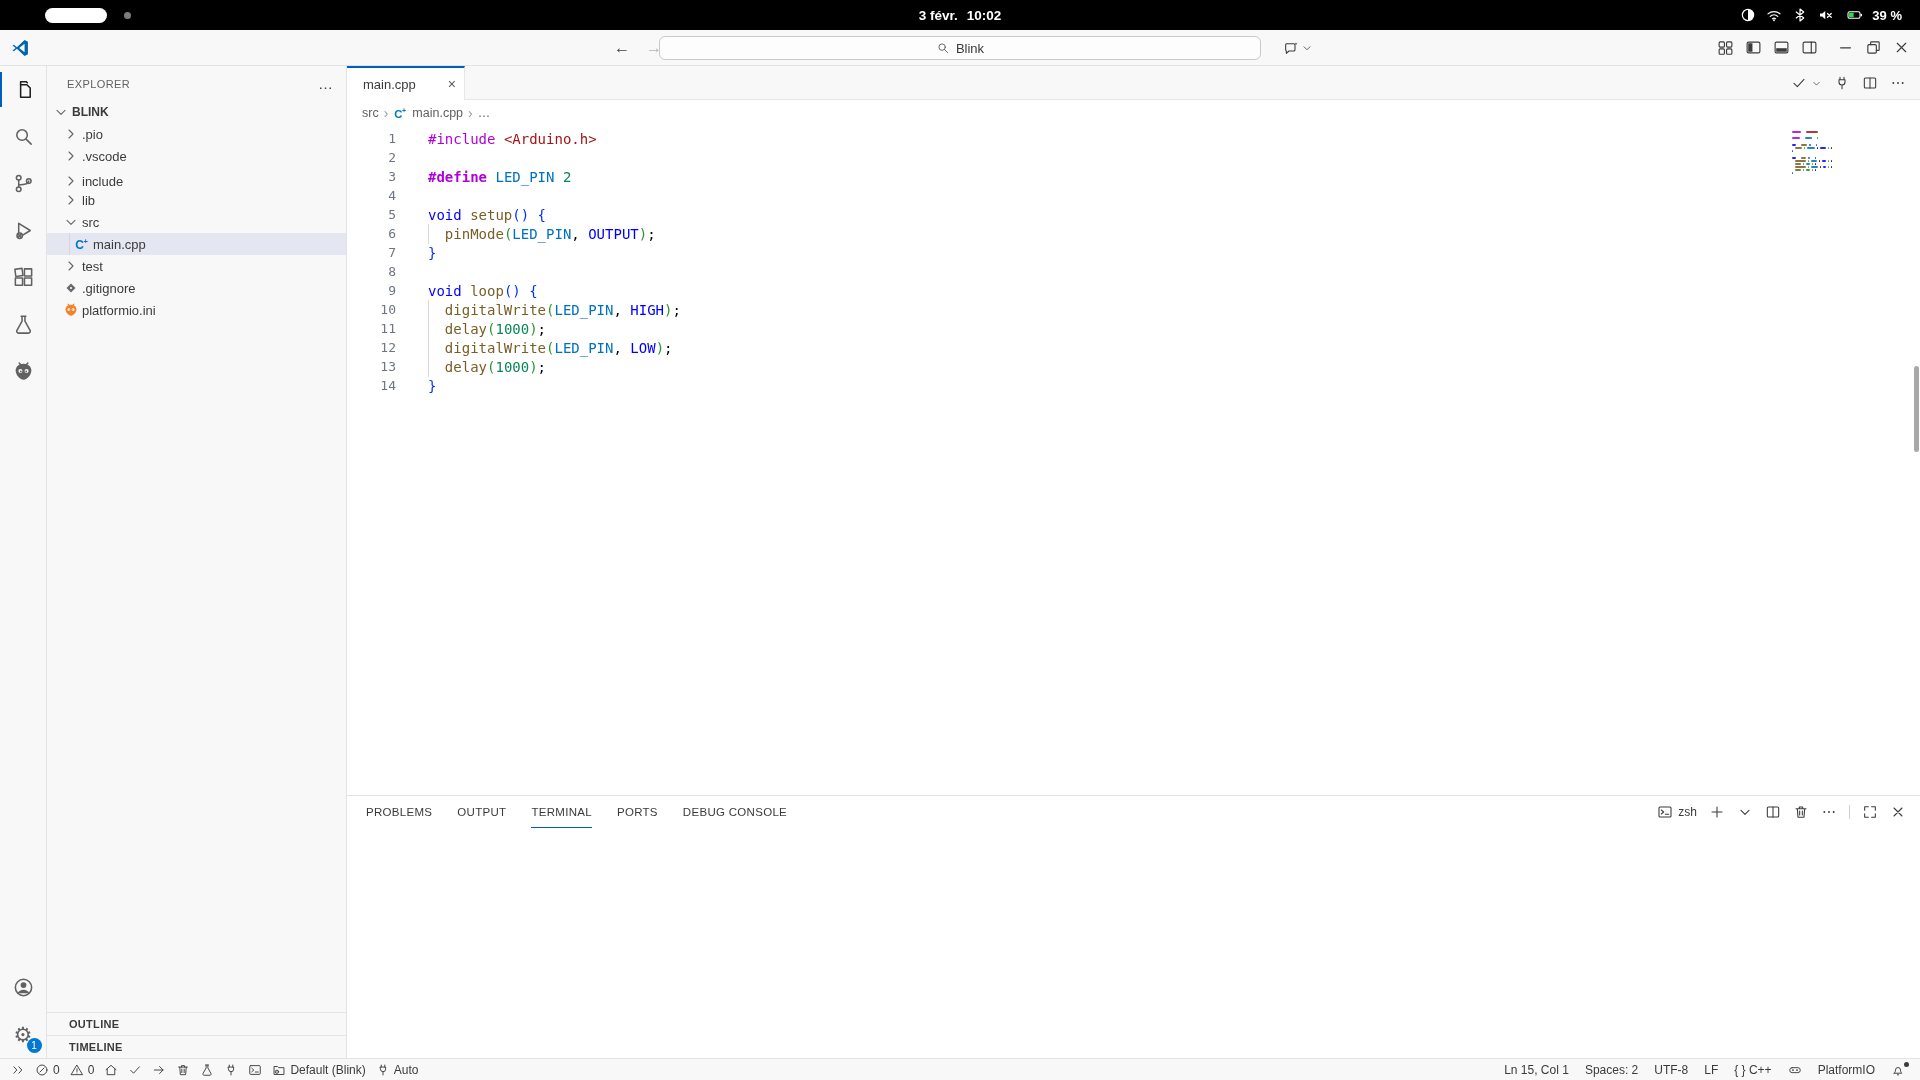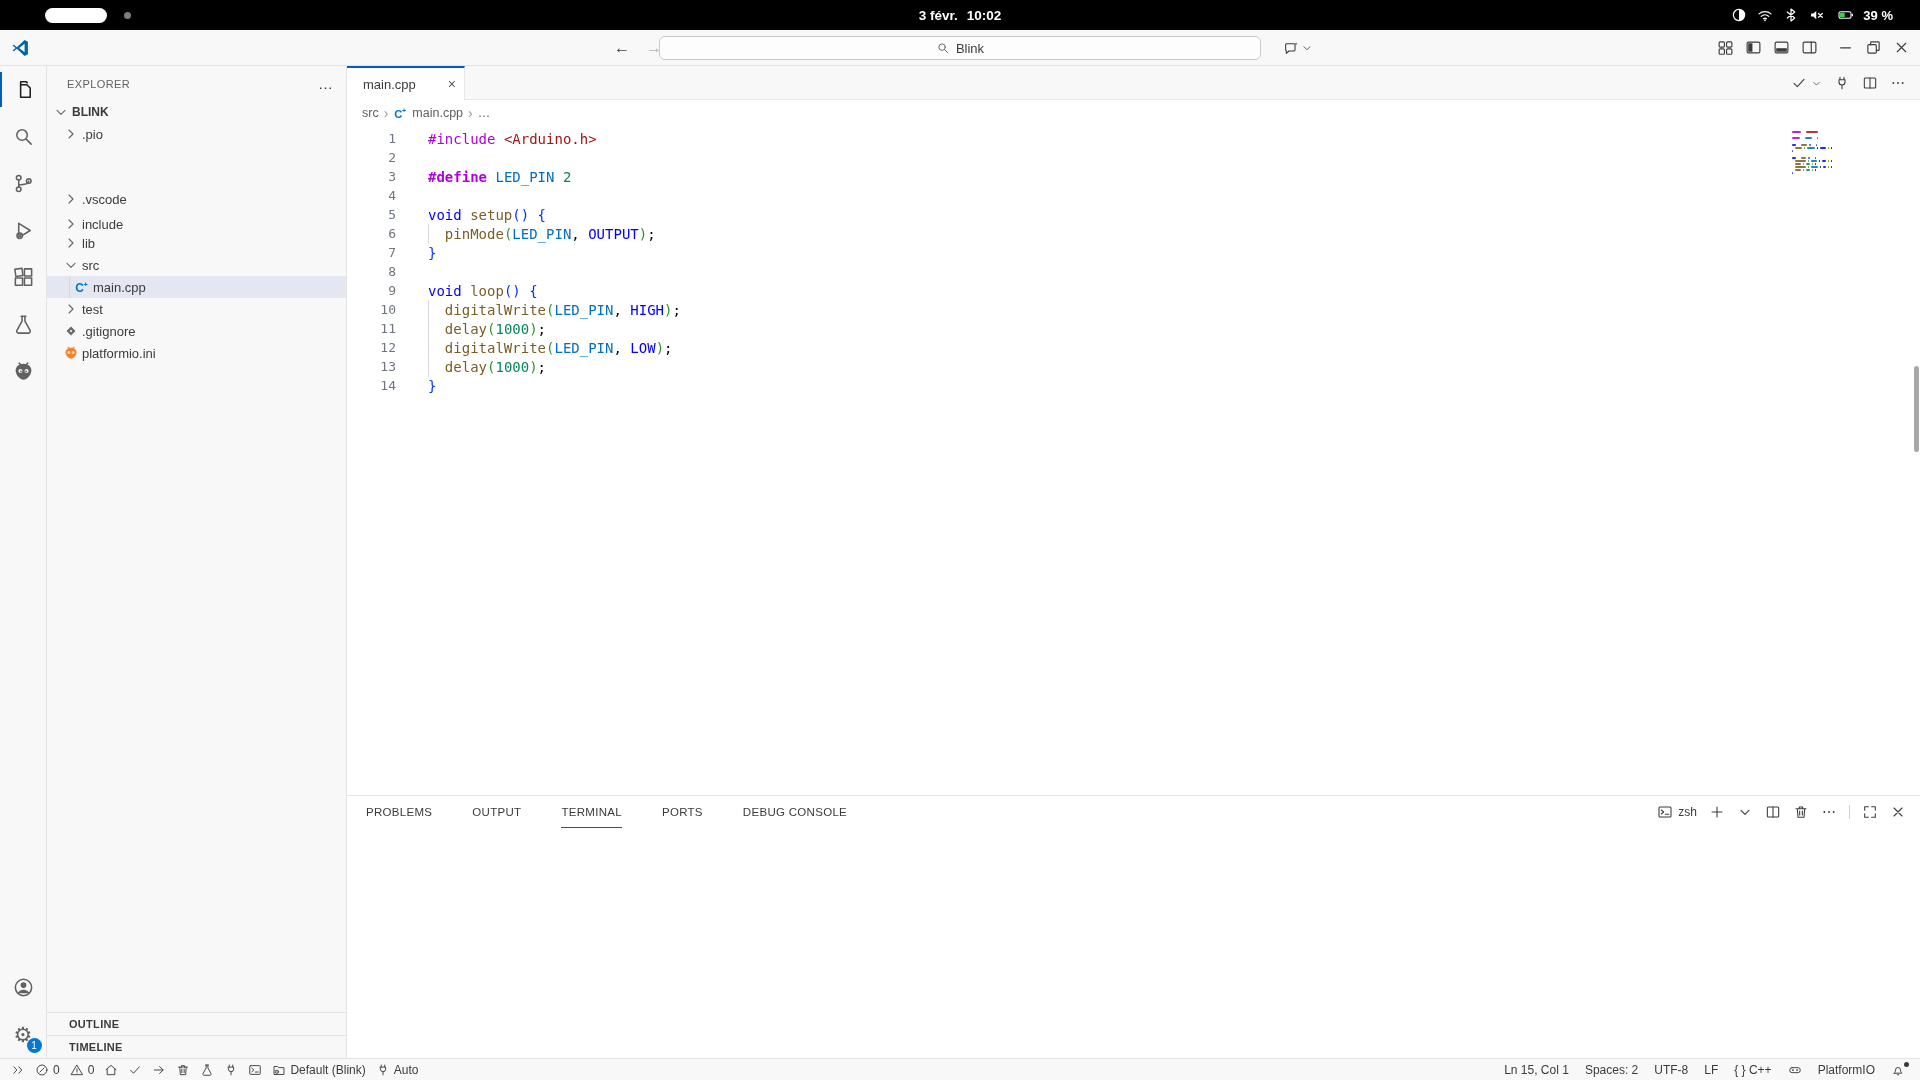--- a/index.html
+++ b/index.html
@@ -6,21 +6,21 @@
   html,body { width:1920px; height:1080px; overflow:hidden; background:#fff;
     font-family:"Liberation Sans", sans-serif; -webkit-font-smoothing:antialiased; }
   .ico { display:inline-flex; align-items:center; justify-content:center; width:16px; height:16px; flex:none; }
   .ico svg { width:100%; height:100%; }
 
   
   .macbar { height:30px; background:#000; color:#fff; display:flex; align-items:center; position:relative; }
   .mac-pill { position:absolute; left:45px; top:8px; width:62px; height:15px; background:#fff; border-radius:8px; }
   .mac-dot { position:absolute; left:124px; top:12px; width:7px; height:7px; background:#7d7d7d; border-radius:50%; }
   .mac-clock { position:absolute; left:50%; transform:translateX(-50%); font-weight:bold; font-size:13.5px; display:flex; gap:9px; }
-  .mac-right { position:absolute; right:27px; display:flex; align-items:center; gap:8px; font-size:13px; font-weight:bold; }
+  .mac-right { position:absolute; right:18px; display:flex; align-items:center; gap:8px; font-size:13px; font-weight:bold; }
   .mac-right .ico { width:18px; height:18px; }
   .mac-batt { display:flex; align-items:center; gap:5px; }
   .mac-batt .ico { width:24px; height:16px; }
 
   
   .titlebar { height:36px; background:#f8f8f8; border-bottom:1px solid #e3e3e3; display:flex; align-items:center; position:relative; }
   .vslogo { width:20px; height:20px; margin:0 12px 0 10px; }
   .menus { display:flex; gap:4px; font-size:13px; color:#3b3b3b; }
   .menus > div { padding:4px 8px; border-radius:5px; cursor:default; }
   .nav-arrows { position:absolute; left:614px; display:flex; gap:16px; font-size:16px; color:#3b3b3b; }
@@ -86,21 +86,21 @@
   .cline .iguide { position:absolute; left:0; top:-2px; bottom:-2px; width:1px; background:#d8d8d8; }
 
   .minimap { position:absolute; right:88px; top:5px; width:40px; }
   .minimap .mrow { height:2px; margin-bottom:1.2px; display:flex; gap:2px; }
   .minimap .mseg { height:2px; border-radius:1px; }
   .scrollthumb { position:absolute; right:1px; top:240px; width:5px; height:86px; background:#999; border-radius:3px; opacity:.85; }
 
   
   .panel { height:263px; border-top:1px solid #e3e3e3; background:#fff; display:flex; flex-direction:column; }
   .panel-top { height:32px; display:flex; align-items:center; padding:0 10px 0 19px; position:relative; }
-  .ptabs { display:flex; gap:40px; font-size:11.5px; color:#3b3b3b; letter-spacing:.3px; }
+  .ptabs { display:flex; gap:25px; font-size:11.5px; color:#3b3b3b; letter-spacing:.3px; }
   .ptab { height:32px; display:flex; align-items:center; border-bottom:1.5px solid transparent; }
   .ptab.active { border-bottom-color:#005fb8; }
   .panel-actions { position:absolute; right:14px; display:flex; align-items:center; gap:12px; color:#3b3b3b; font-size:12px; }
   .panel-actions .shell { display:flex; align-items:center; gap:5px; }
   .panel-actions .vsep { width:1px; height:14px; background:#d0d0d0; }
   .term { padding:30px 0 0 21px; font-family:"DejaVu Sans Mono","Liberation Mono",monospace; font-size:14px; line-height:20px; }
   .term .cwd { font-weight:bold; color:#0598bc; }
   .term .promptline { display:flex; align-items:center; gap:7px; margin-top:0px; position:relative; }
   .term .deco { position:absolute; left:-13px; width:7px; height:7px; border:1.5px solid #9d9d9d; border-radius:50%; }
   .term .prompt { color:#12a512; font-weight:bold; }
@@ -338,21 +338,21 @@
           <span class="root-label">BLINK</span>
         </div>
         <div class="trow" style="padding-left: 16px;">
           <span class="ico chev">
             <svg viewBox="0 0 24 24" fill="none" stroke="currentColor" stroke-width="1.6" stroke-linecap="round" stroke-linejoin="round">
               <path d="M9 6l6 6-6 6"></path>
             </svg>
           </span>
           <span>.pio</span>
         </div>
-        <div class="trow" style="padding-left: 16px; margin-top: 43px;">
+        <div class="trow" style="padding-left: 16px;">
           <span class="ico chev">
             <svg viewBox="0 0 24 24" fill="none" stroke="currentColor" stroke-width="1.6" stroke-linecap="round" stroke-linejoin="round">
               <path d="M9 6l6 6-6 6"></path>
             </svg>
           </span>
           <span>.vscode</span>
         </div>
         <div class="trow" style="padding-left: 16px; align-items: flex-end;">
           <span class="ico chev">
             <svg viewBox="0 0 24 24" fill="none" stroke="currentColor" stroke-width="1.6" stroke-linecap="round" stroke-linejoin="round">

